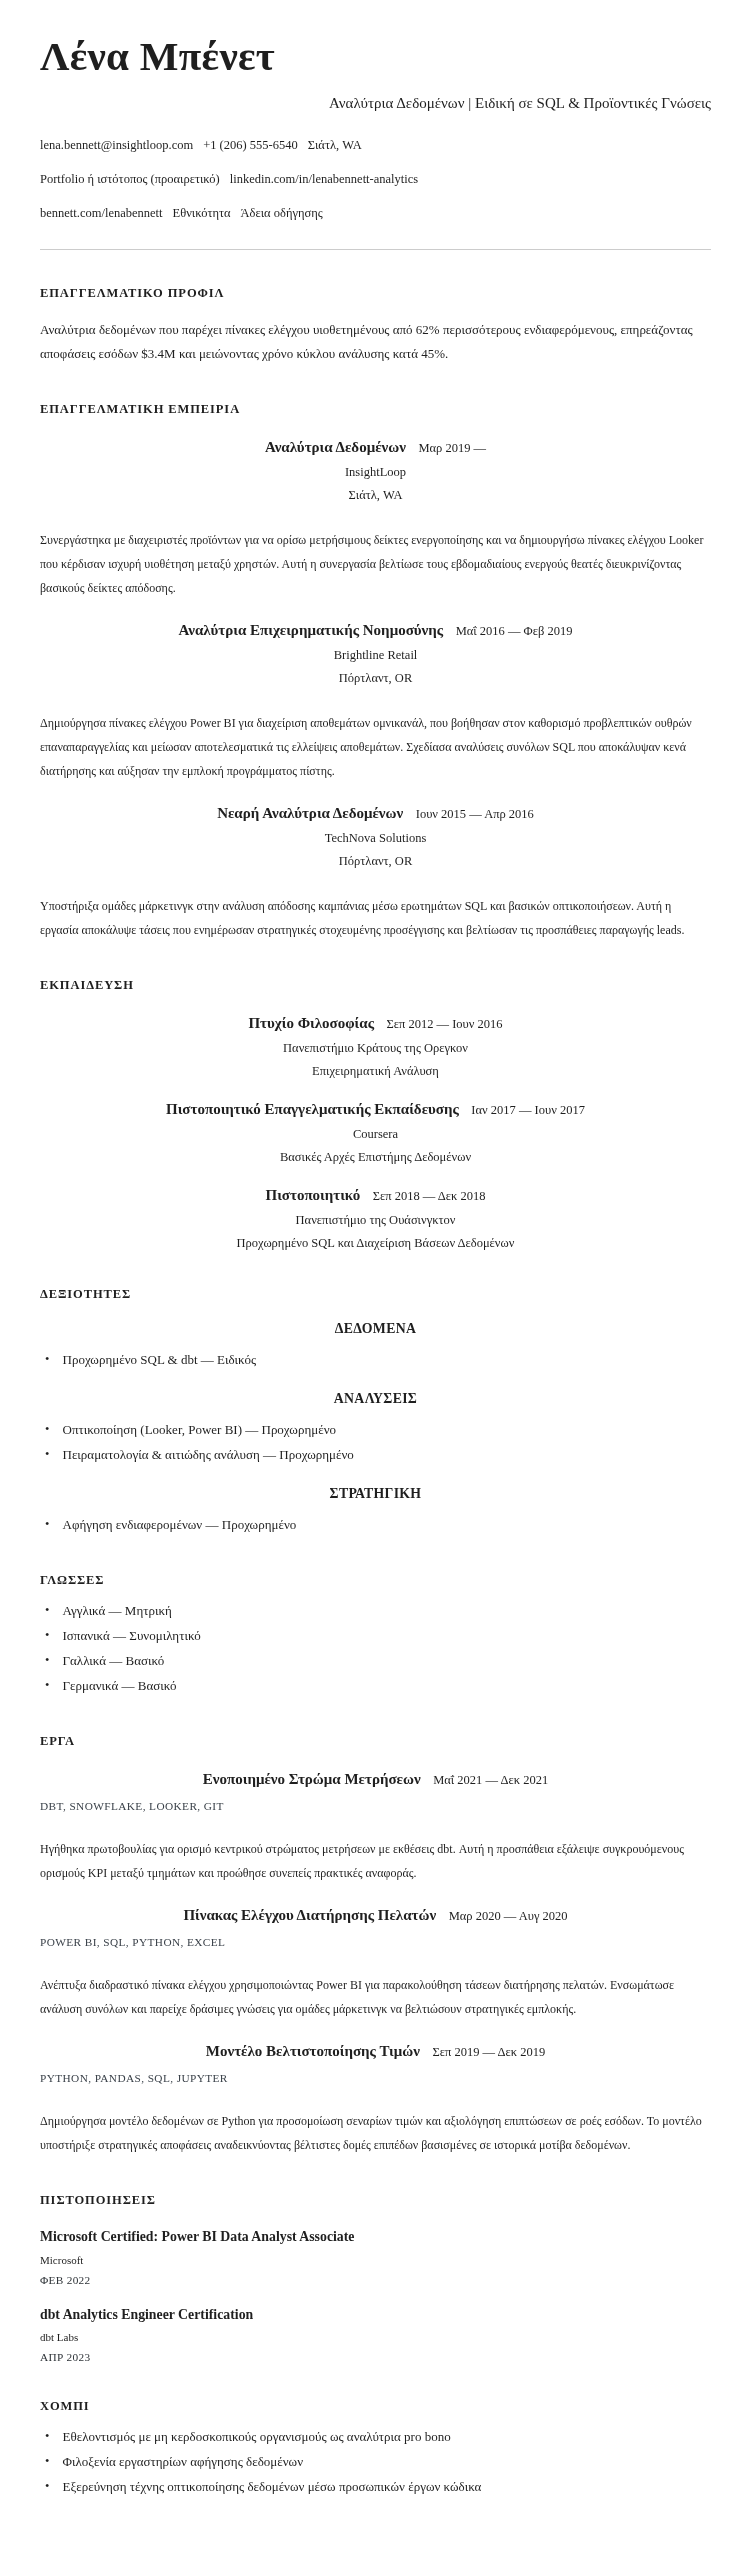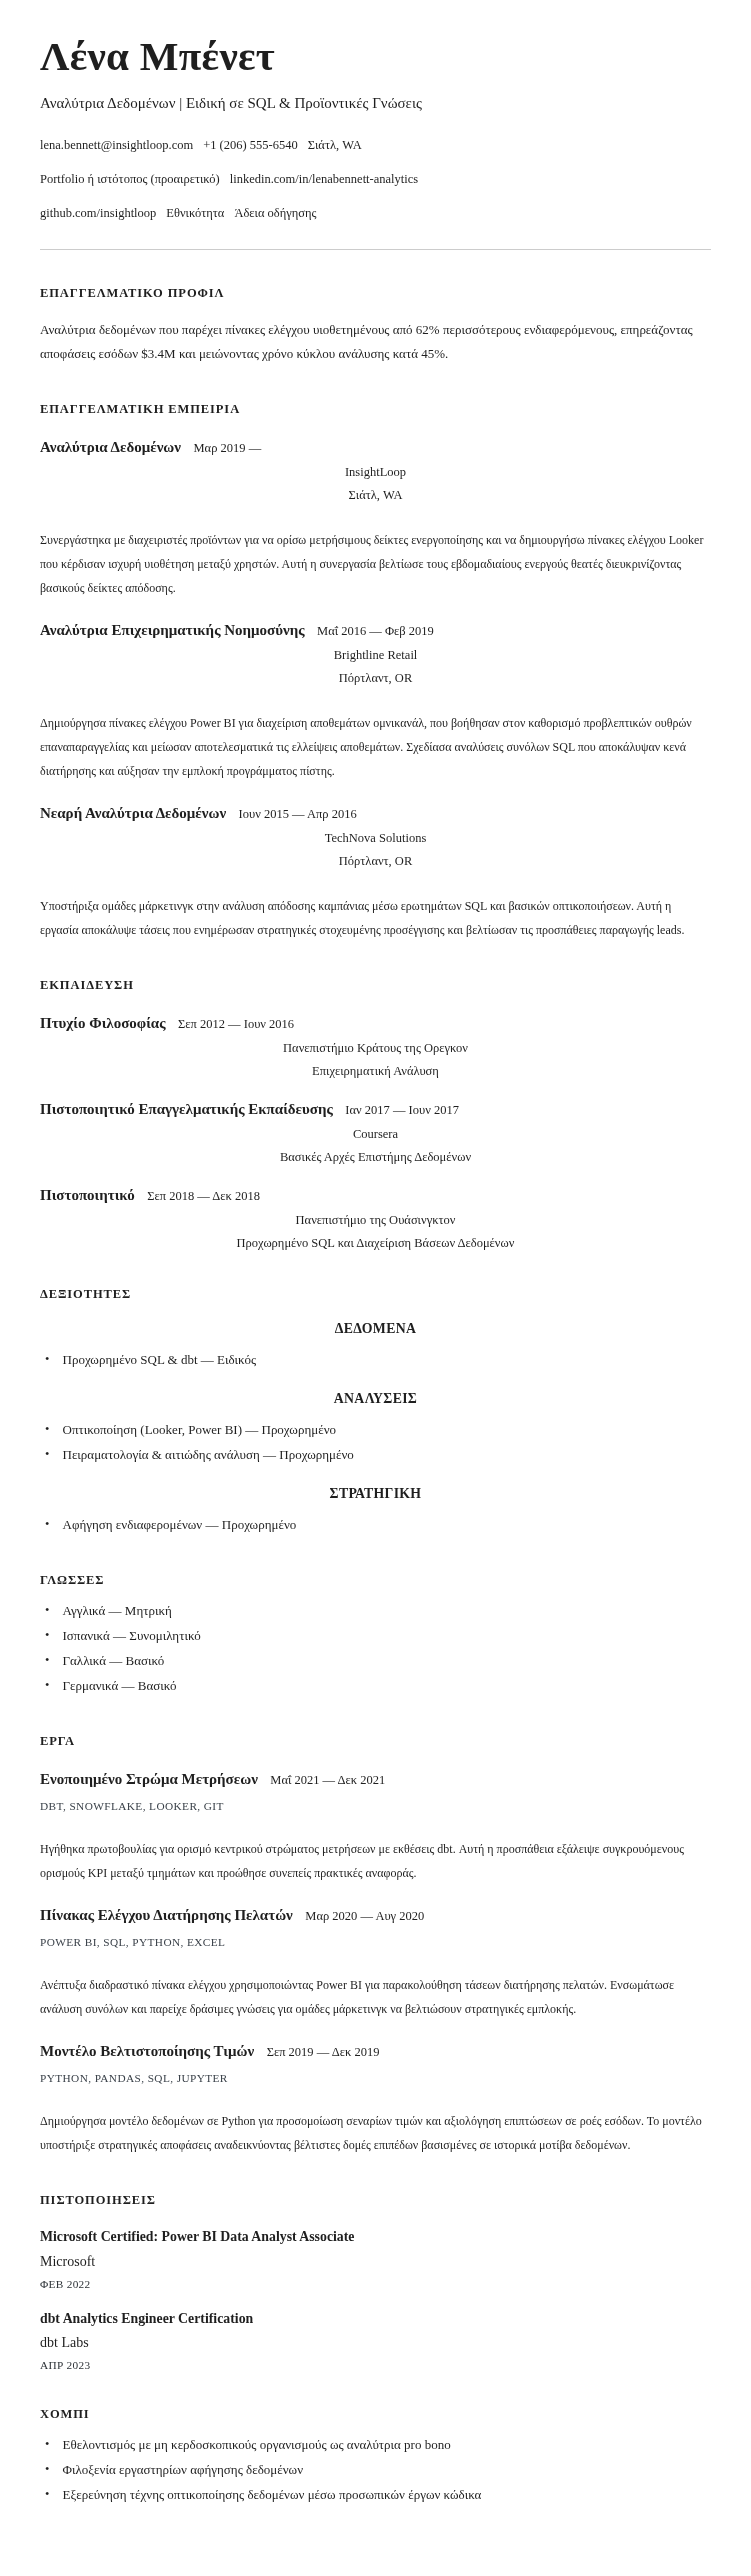--- a/index.html
+++ b/index.html
@@ -7,52 +7,52 @@
   body {
     width:751px;
     color:#1f1f1f;
     font-family:"Liberation Serif","DejaVu Serif",serif;
     -webkit-font-smoothing:antialiased;
   }
   .page { min-height:2576px; padding:34px 40px 56px 40px; }
 
   
   .name { font-size:41px; font-weight:700; letter-spacing:0.3px; line-height:1.1; }
-  .subtitle { font-size:15px; margin-top:16.3px; }
+  .subtitle { font-size:15px; margin-top:16.3px;text-align:right; }
   .contact-row { display:flex; gap:10px; font-size:12.5px; margin-top:19px; flex-wrap:wrap; }
   .contact-row.first { margin-top:26px; }
   .header-divider { border:none; border-top:1.3px solid #cccccc; margin-top:27.6px; }
 
   
   .section { margin-top:36px; }
   .section-label { font-size:12.5px; font-weight:700; letter-spacing:0.9px; }
 
   .para { font-size:13px; line-height:24px; margin-top:17.5px; }
 
   
   .entry { margin-top:21px; }
-  .entry-head { display:flex; justify-content:flex-start; align-items:baseline; gap:12.5px; }
+  .entry-head { display:flex; justify-content:center; align-items:baseline; gap:12.5px; }
   .entry-title { font-size:15px; font-weight:700; line-height:1.25; }
   .entry-date { font-size:12.5px; white-space:nowrap; }
   .entry-sub { font-size:12.5px; margin-top:8.1px;text-align:center; }
   .entry-para { font-size:12px; line-height:24px; margin-top:25px; margin-bottom:13.8px; }
 
   
   .skill-group-name { font-size:13.8px; font-weight:700; letter-spacing:0.3px; margin-top:19px;text-align:center; }
   ul.bullets { list-style:none; margin-top:10px; }
   ul.bullets li { font-size:13px; line-height:25px; padding-left:22.5px; position:relative; }
   ul.bullets li::before { content:"•"; position:absolute; left:5px; top:0; font-size:12.5px; }
 
   
   .tech-line { font-size:11.3px; letter-spacing:0.4px; color:#3a4149; margin-top:11.3px; }
 
   
   .cert { margin-top:21px; }
   .cert-title { font-size:13.8px; font-weight:700; }
-  .cert-issuer { font-size:14px; margin-top:8.8px; }
+  .cert-issuer { font-size:11px; margin-top:8.8px; }
   .cert-date { font-size:11.3px; letter-spacing:0.3px; margin-top:7.5px; color:#2d3237; }
 </style>
 </head>
 <body>
 
 <div class="page">
 
   <header>
     <h1 class="name">Λένα Μπένετ</h1>
     <div class="subtitle">Αναλύτρια Δεδομένων | Ειδική σε SQL &amp; Προϊοντικές Γνώσεις</div>
@@ -60,21 +60,21 @@
     <div class="contact-row first">
       <span>lena.bennett@insightloop.com</span>
       <span>+1 (206) 555-6540</span>
       <span>Σιάτλ, WA</span>
     </div>
     <div class="contact-row">
       <span>Portfolio ή ιστότοπος (προαιρετικό)</span>
       <span>linkedin.com/in/lenabennett-analytics</span>
     </div>
     <div class="contact-row">
-      <span>github.com/insightloop</span>
+      <span>bennett.com/lenabennett</span>
       <span>Εθνικότητα</span>
       <span>Άδεια οδήγησης</span>
     </div>
 
     <hr class="header-divider">
   </header>
 
   <section class="section">
     <h2 class="section-label">ΕΠΑΓΓΕΛΜΑΤΙΚΟ ΠΡΟΦΙΛ</h2>
     <p class="para">Αναλύτρια δεδομένων που παρέχει πίνακες ελέγχου υιοθετημένους από 62% περισσότερους ενδιαφερόμενους, επηρεάζοντας αποφάσεις εσόδων $3.4M και μειώνοντας χρόνο κύκλου ανάλυσης κατά 45%.</p>

